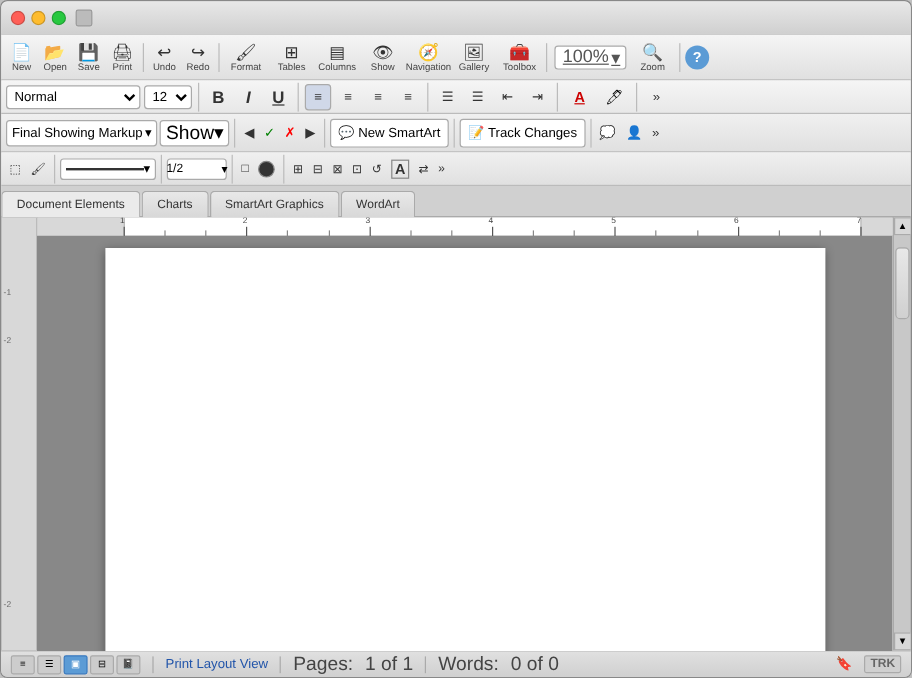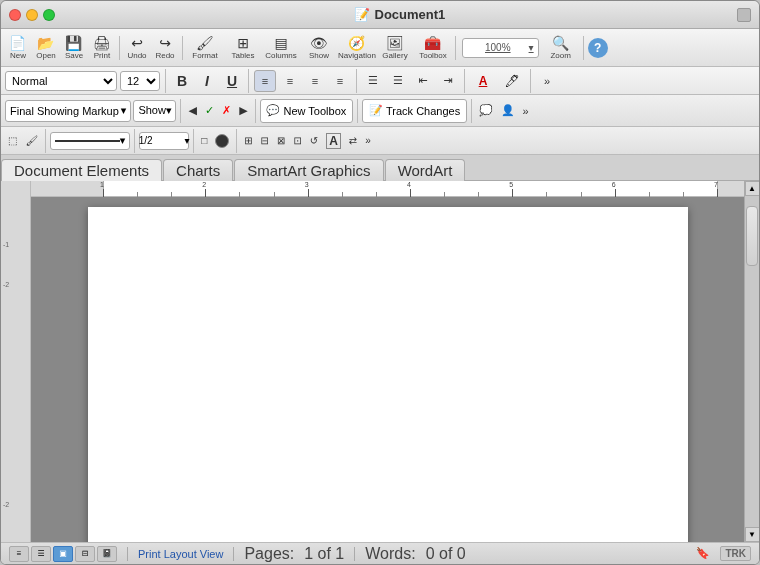--- a/index.html
+++ b/index.html
@@ -115,21 +115,21 @@
       display: flex;
       align-items: center;
       background: white;
       border: 1px solid #aaa;
       border-radius: 3px;
       padding: 1px 4px;
       font-size: 11px;
       height: 20px;
       margin: 0 2px;
     }
-    .zoom-box span { color: #555; font-size: 10px; margin-left: 18px; text-decoration: underline; }
+    .zoom-box span { color: #555; font-size: 15px; margin-left: 2px; text-decoration: underline; }
     
     .toolbar2 {
       height: 28px;
       background: linear-gradient(to bottom, #f5f5f5, #e8e8e8);
       border-bottom: 1px solid #bbb;
       display: flex;
       align-items: center;
       padding: 0 4px;
       gap: 3px;
       flex-shrink: 0;
@@ -219,21 +219,21 @@
       gap: 2px;
     }
     .show-btn {
       display: flex;
       align-items: center;
       height: 22px;
       border: 1px solid #aaa;
       border-radius: 3px;
       background: white;
       padding: 0 4px;
-      font-size: 11px;
+      font-size: 16px;
       cursor: pointer;
       gap: 2px;
     }
     .review-btn {
       height: 24px;
       display: flex;
       align-items: center;
       justify-content: center;
       border-radius: 3px;
       cursor: pointer;
@@ -325,21 +325,21 @@
       display: flex;
       align-items: flex-end;
       flex-shrink: 0;
       padding: 0 0;
     }
     .tab {
       height: 22px;
       padding: 0 12px;
       display: flex;
       align-items: center;
-      font-size: 15px;
+      font-size: 10px;
       color: #333;
       border: 1px solid #aaa;
       border-bottom: none;
       border-radius: 4px 4px 0 0;
       cursor: pointer;
       margin-right: 1px;
       background: linear-gradient(to bottom, #e8e8e8, #d8d8d8);
       position: relative;
       bottom: -1px;
     }
@@ -557,24 +557,20 @@
 <body>
 
 <div class="window">
 
   <div class="titlebar">
     <div class="traffic-lights">
       <div class="tl tl-close"></div>
       <div class="tl tl-min"></div>
       <div class="tl tl-max"></div>
     </div>
-    <div class="title-text">
-      <span>📝</span>
-      <span>Document1</span>
-    </div>
     <div class="window-btn"></div>
   </div>
 
   <div class="toolbar1">
     <div class="tb-btn">
       <span class="tb-icon">📄</span>
       <span class="tb-label">New</span>
     </div>
     <div class="tb-btn">
       <span class="tb-icon">📂</span>
@@ -708,21 +704,21 @@
     </div>
     <div class="review-btn">
       <span style="color:red;">✗</span>
     </div>
     <div class="review-btn">
       <span>▶</span>
     </div>
     <div class="tb-sep"></div>
     <div class="new-comment-btn">
       <span style="color:#5b9bd5;">💬</span>
-      <span>New Toolbox</span>
+      <span>New SmartArt</span>
     </div>
     <div class="tb-sep"></div>
     <div class="track-btn">
       <span style="color:#e55;">📝</span>
       <span>Track Changes</span>
     </div>
     <div class="tb-sep"></div>
     <div class="review-btn">
       <span>💭</span>
     </div>

